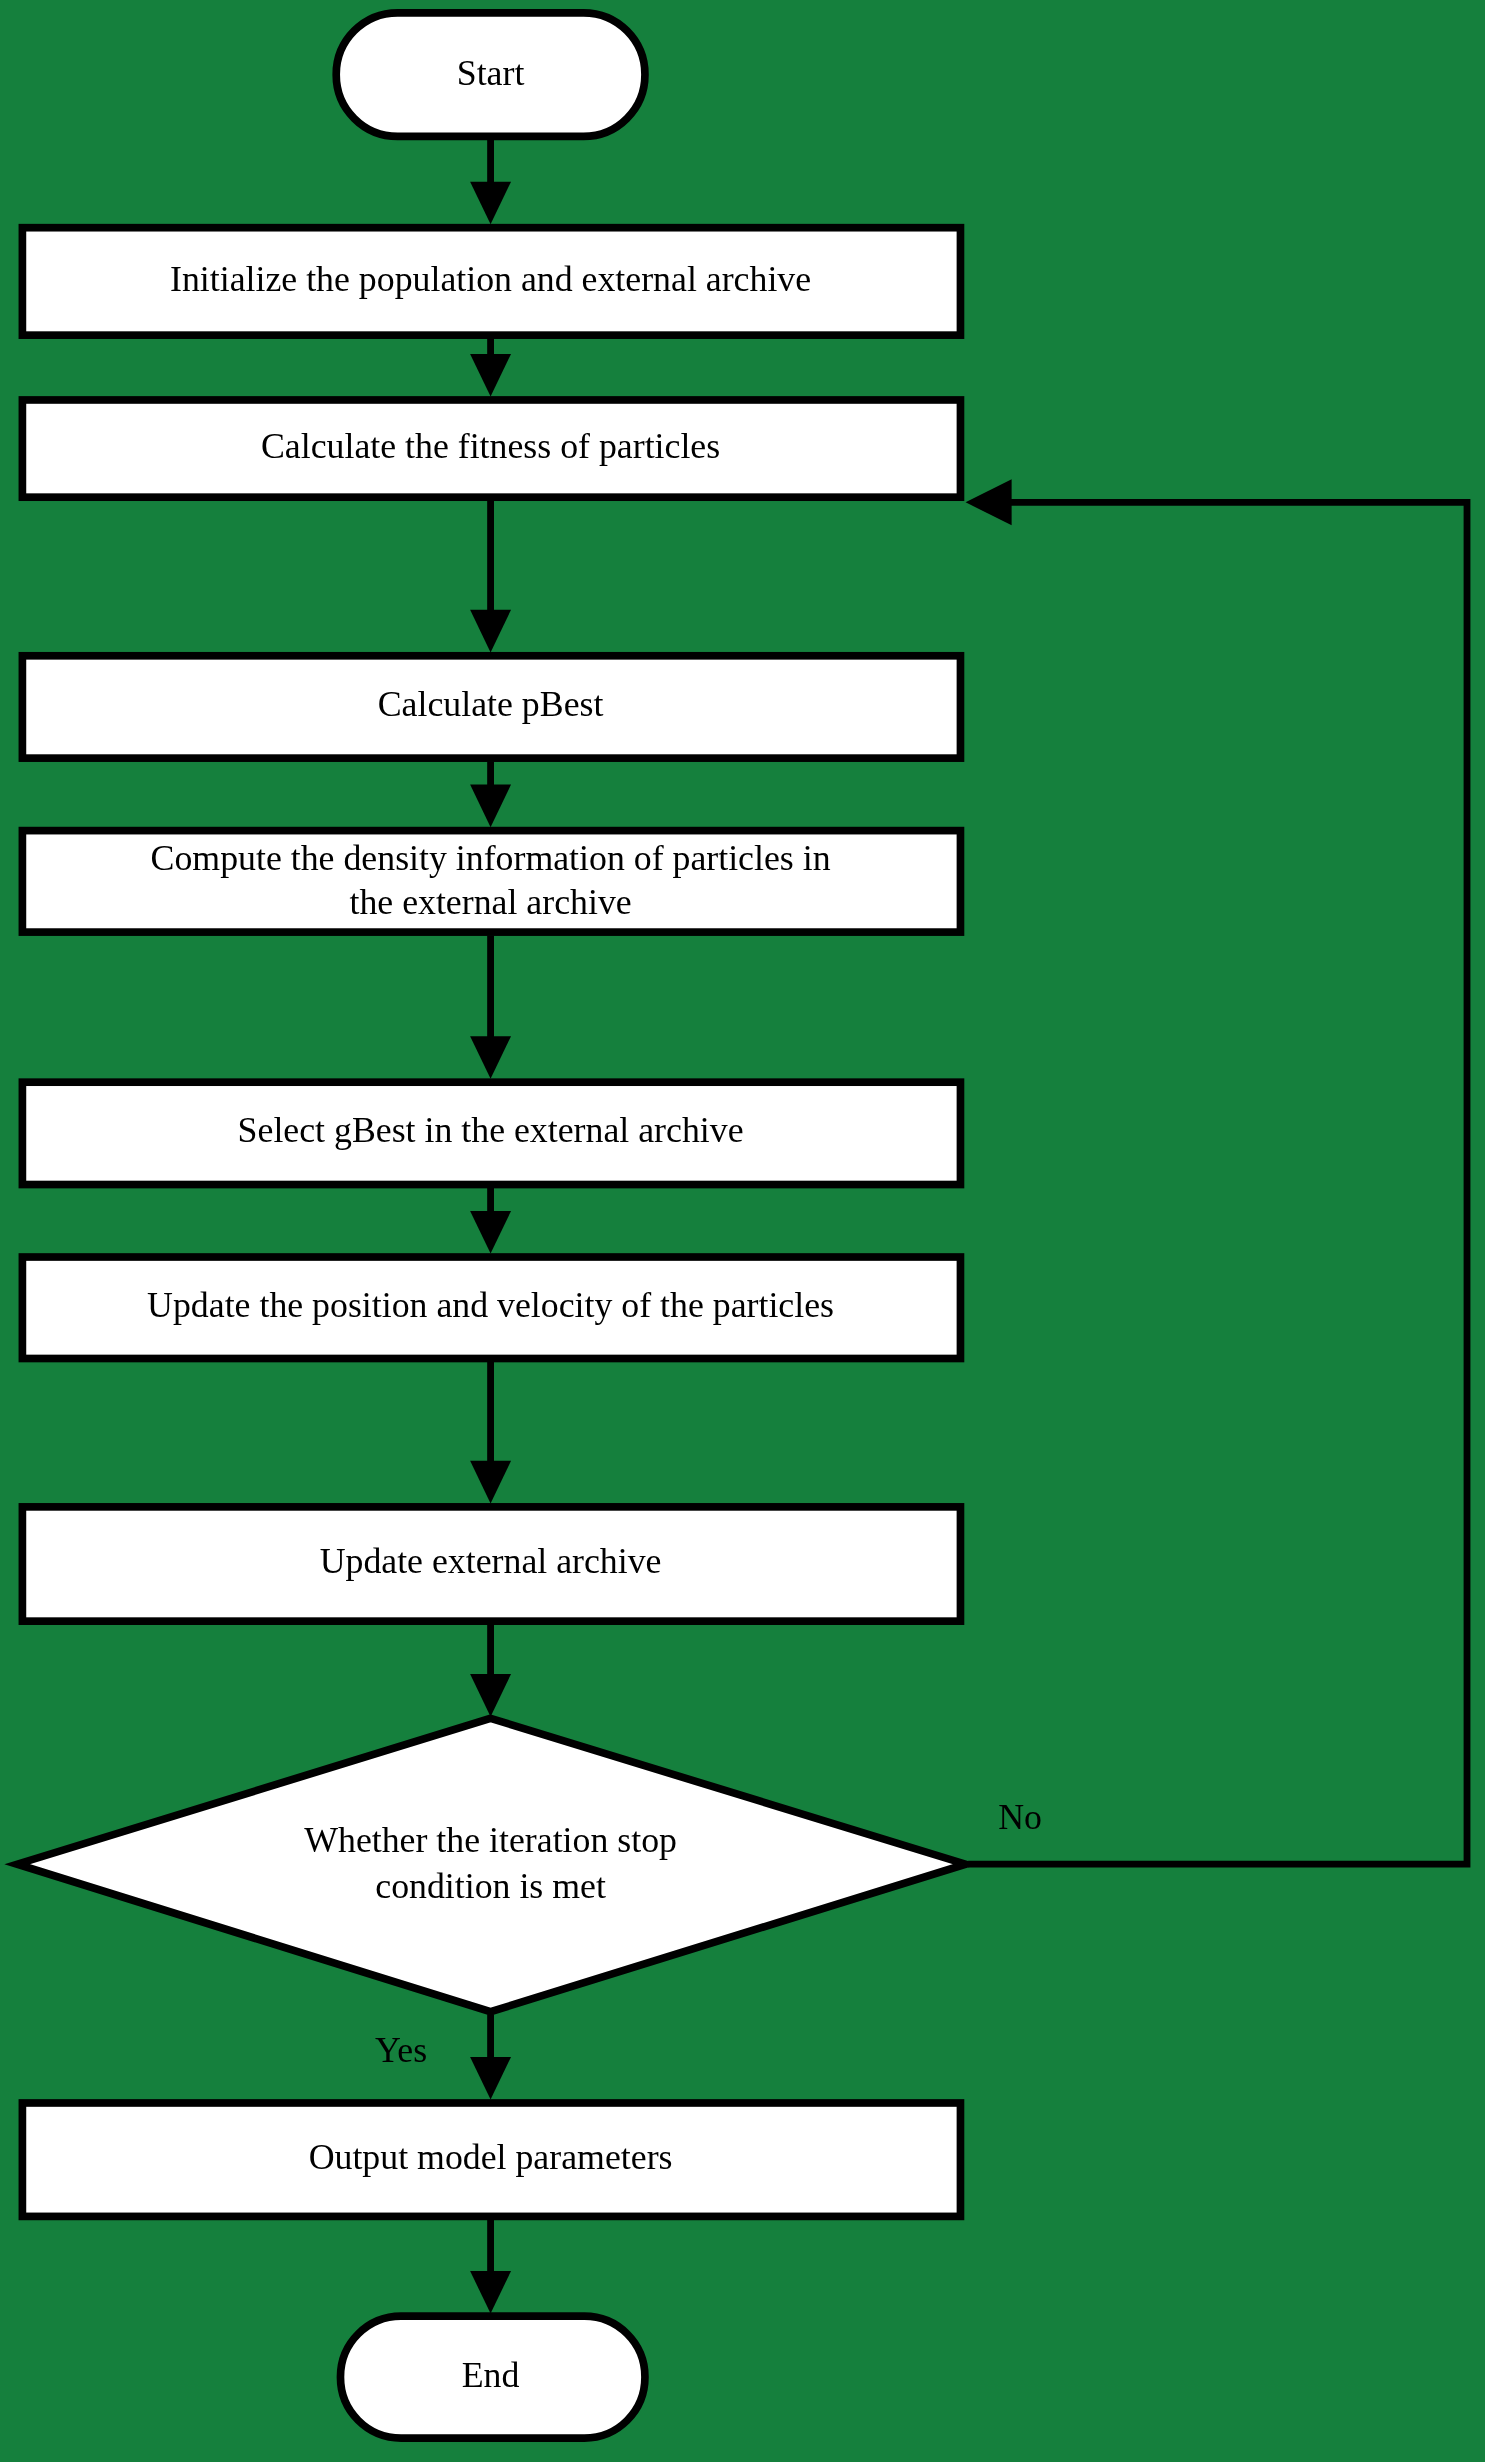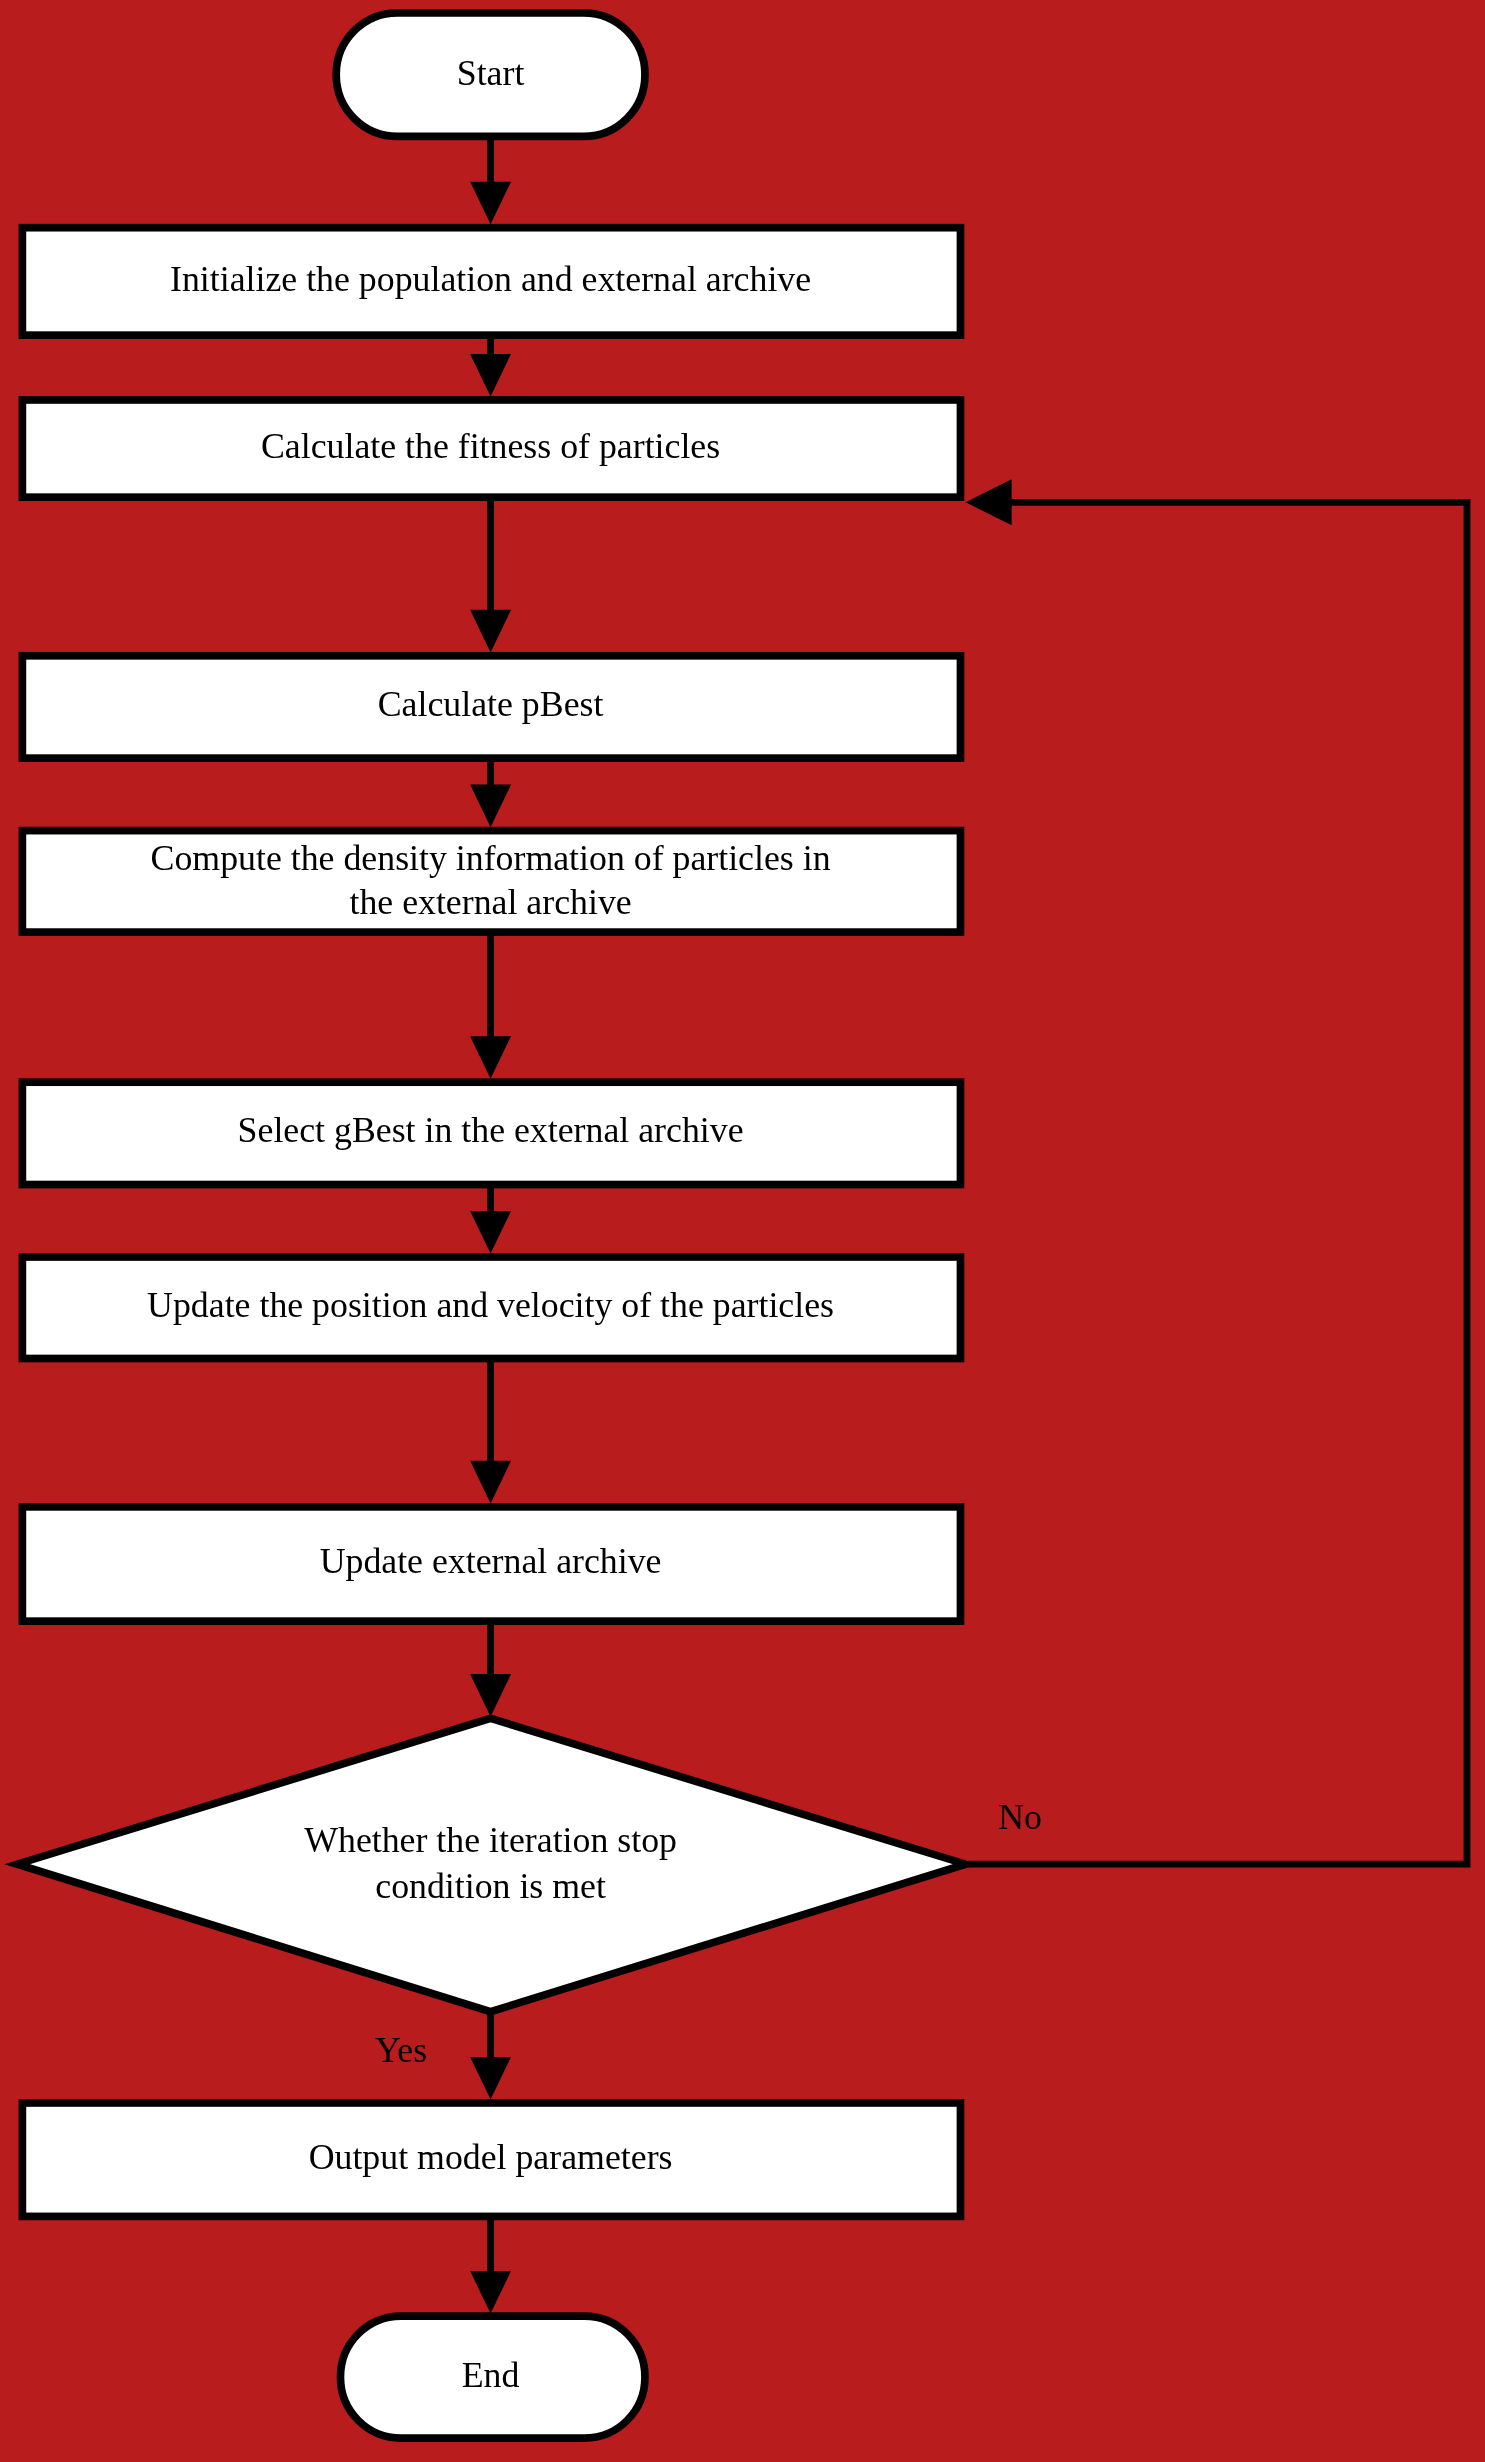--- a/index.html
+++ b/index.html
@@ -11,21 +11,21 @@
   body {
     width: 1486px;
     height: 2462px;
     font-family: "Liberation Serif", "DejaVu Serif", serif;
     overflow: hidden;
   }
   #flow-root {
     position: relative;
     width: 1486px;
     height: 2462px;
-    background: #b91c1c;
+    background: #15803d;
   }
   svg.flow-canvas {
     display: block;
     width: 1486px;
     height: 2462px;
   }
   .node-shape {
     fill: #ffffff;
     stroke: #000000;
     stroke-width: 9;

